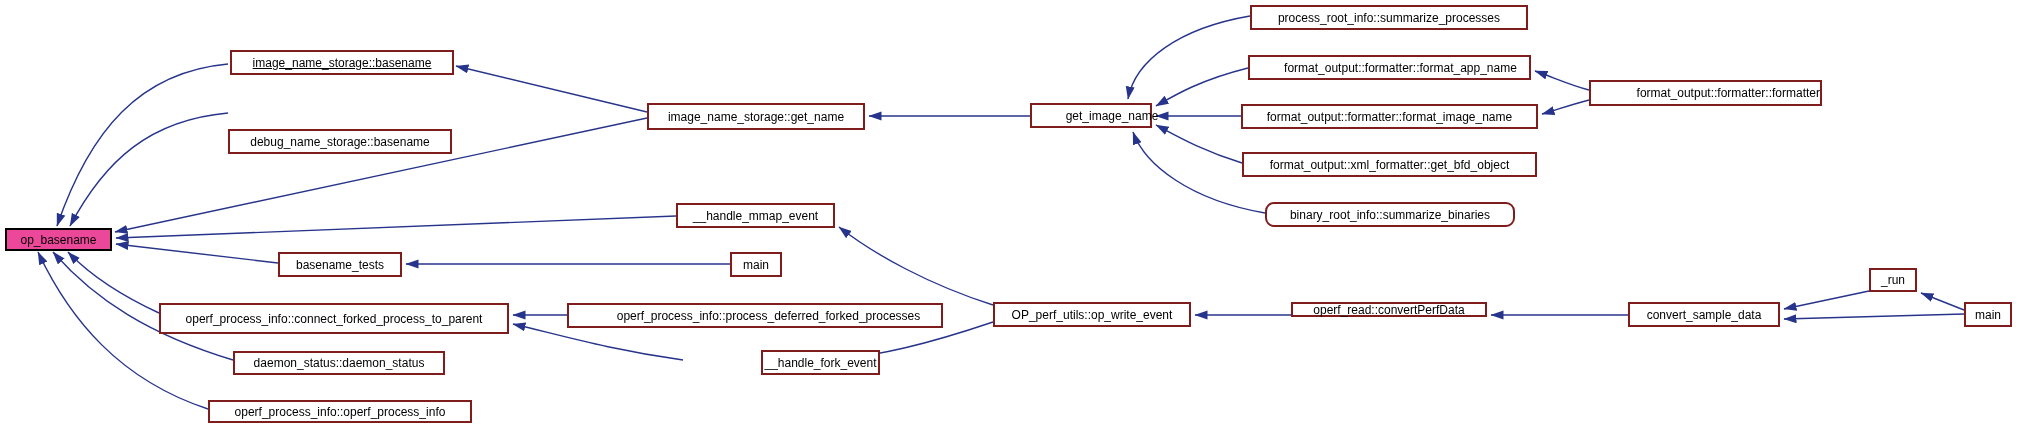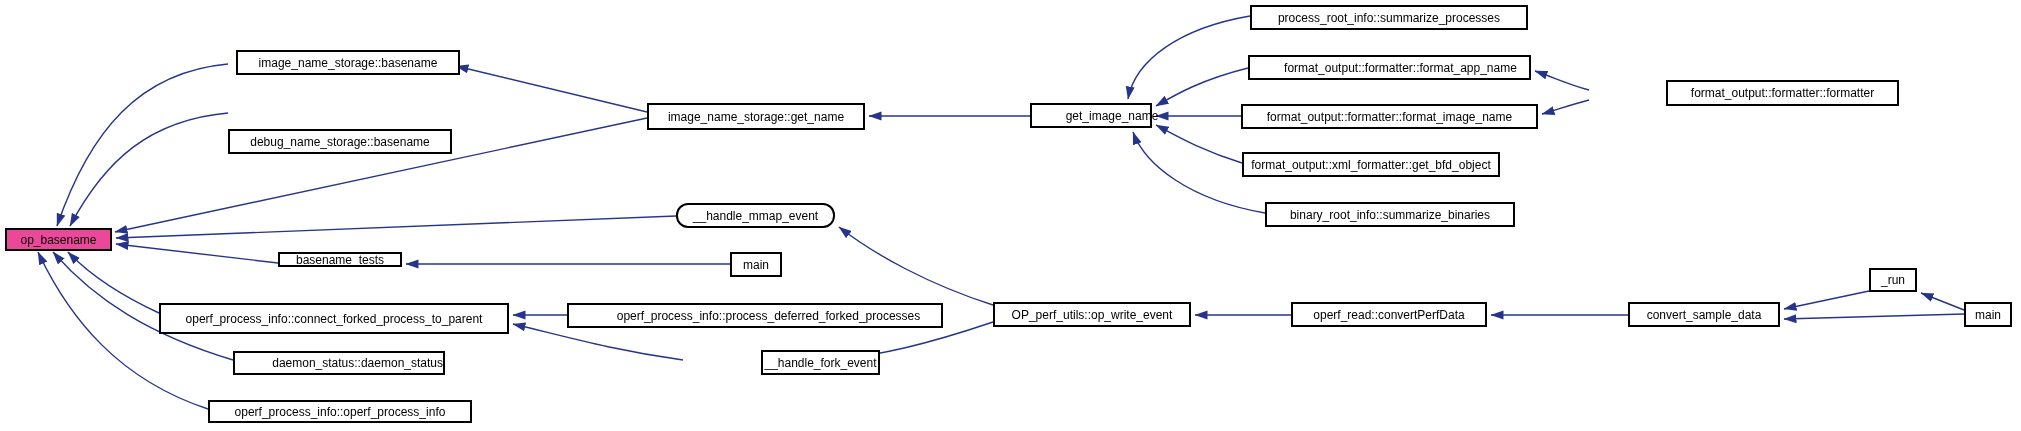--- a/index.html
+++ b/index.html
@@ -1,19 +1,19 @@
 <!DOCTYPE html>
 <html><head>
 <meta charset="utf-8">
 <style>
   html,body{margin:0;padding:0;background:#ffffff;}
   #graph{position:relative;width:2021px;height:431px;background:#ffffff;overflow:hidden;
          font-family:"Liberation Sans","DejaVu Sans",sans-serif;}
   #edge-layer{position:absolute;left:0;top:0;width:2021px;height:431px;}
-  .node{position:absolute;box-sizing:border-box;background:#ffffff;border:2px solid #000000;
+  .node{position:absolute;box-sizing:border-box;background:#ffffff;border:2px solid #7f1d1d;
         display:flex;align-items:center;justify-content:center;white-space:nowrap;
         font-size:12px;color:#000000;cursor:pointer;}
   .node.hl{background:#ec4899;border-color:#000000;}
   .node span{pointer-events:none;}
 </style>
 </head>
 <body>
 
 <div id="graph">
   <svg id="edge-layer" width="2021" height="431" viewBox="0 0 2021 431" xmlns="http://www.w3.org/2000/svg">
@@ -49,78 +49,78 @@
         <path d="M1628,315 L1491,315" fill="none" stroke="#27348b" stroke-width="1.4" marker-end="url(#arrow)"></path>
         <path d="M1869,291 L1784,309" fill="none" stroke="#27348b" stroke-width="1.4" marker-end="url(#arrow)"></path>
         <path d="M1964,314 L1784,319" fill="none" stroke="#27348b" stroke-width="1.4" marker-end="url(#arrow)"></path>
         <path d="M1964,310 L1921,293" fill="none" stroke="#27348b" stroke-width="1.4" marker-end="url(#arrow)"></path>
       </g>
   </svg>
   <div id="nodes">
       <div class="node hl" style="left: 5px; top: 228px; width: 107px; height: 23px;">
         <span>op_basename</span>
       </div>
-      <div class="node" style="left: 236px; top: 50px; width: 224px; height: 25px;">
+      <div class="node" style="left: 230px; top: 50px; width: 224px; height: 25px; text-decoration: underline;">
         <span>image_name_storage::basename</span>
       </div>
       <div class="node" style="left: 228px; top: 101px; width: 224px; height: 25px; margin-top: 28px;">
         <span>debug_name_storage::basename</span>
       </div>
       <div class="node" style="left: 647px; top: 103px; width: 218px; height: 27px;">
         <span>image_name_storage::get_name</span>
       </div>
       <div class="node" style="left: 1030px; top: 103px; width: 122px; height: 25px; padding-left: 42px;">
         <span>get_image_name</span>
       </div>
       <div class="node" style="left: 1250px; top: 5px; width: 278px; height: 25px;">
         <span>process_root_info::summarize_processes</span>
       </div>
       <div class="node" style="left: 1248px; top: 55px; width: 283px; height: 25px; padding-left: 22px;">
         <span>format_output::formatter::format_app_name</span>
       </div>
       <div class="node" style="left: 1241px; top: 104px; width: 297px; height: 25px;">
         <span>format_output::formatter::format_image_name</span>
       </div>
-      <div class="node" style="left: 1666px; top: 80px; width: 233px; height: 26px;">
+      <div class="node" style="left: 1589px; top: 80px; width: 233px; height: 26px; justify-content: flex-end;">
         <span>format_output::formatter::formatter</span>
       </div>
-      <div class="node" style="left: 1242px; top: 152px; width: 258px; height: 25px;">
+      <div class="node" style="left: 1242px; top: 152px; width: 295px; height: 25px;">
         <span>format_output::xml_formatter::get_bfd_object</span>
       </div>
-      <div class="node" style="left: 1265px; top: 202px; width: 250px; height: 25px;">
+      <div class="node" style="left: 1265px; top: 202px; width: 250px; height: 25px; border-radius: 9px;">
         <span>binary_root_info::summarize_binaries</span>
       </div>
-      <div class="node" style="left: 676px; top: 203px; width: 159px; height: 25px; border-radius: 12px;">
+      <div class="node" style="left: 676px; top: 203px; width: 159px; height: 25px;">
         <span>__handle_mmap_event</span>
       </div>
-      <div class="node" style="left: 278px; top: 252px; width: 124px; height: 15px;">
+      <div class="node" style="left: 278px; top: 252px; width: 124px; height: 25px;">
         <span>basename_tests</span>
       </div>
       <div class="node" style="left: 730px; top: 252px; width: 52px; height: 25px;">
         <span>main</span>
       </div>
       <div class="node" style="left: 159px; top: 303px; width: 350px; height: 31px;">
         <span>operf_process_info::connect_forked_process_to_parent</span>
       </div>
       <div class="node" style="left: 567px; top: 303px; width: 376px; height: 25px; padding-left: 27px;">
         <span>operf_process_info::process_deferred_forked_processes</span>
       </div>
-      <div class="node" style="left: 233px; top: 351px; width: 212px; height: 24px; justify-content: flex-end;">
+      <div class="node" style="left: 233px; top: 351px; width: 212px; height: 24px;">
         <span>daemon_status::daemon_status</span>
       </div>
       <div class="node" style="left: 208px; top: 400px; width: 264px; height: 23px;">
         <span>operf_process_info::operf_process_info</span>
       </div>
       <div class="node" style="left: 713px; top: 350px; width: 119px; height: 25px; margin-left: 48px;">
         <span>__handle_fork_event</span>
       </div>
       <div class="node" style="left: 993px; top: 302px; width: 198px; height: 25px;">
         <span>OP_perf_utils::op_write_event</span>
       </div>
-      <div class="node" style="left: 1291px; top: 302px; width: 196px; height: 25px;">
+      <div class="node" style="left: 1291px; top: 302px; width: 196px; height: 15px;">
         <span>operf_read::convertPerfData</span>
       </div>
       <div class="node" style="left: 1628px; top: 302px; width: 152px; height: 25px;">
         <span>convert_sample_data</span>
       </div>
       <div class="node" style="left: 1869px; top: 268px; width: 48px; height: 24px;">
         <span>_run</span>
       </div>
       <div class="node" style="left: 1964px; top: 302px; width: 48px; height: 25px;">
         <span>main</span>

